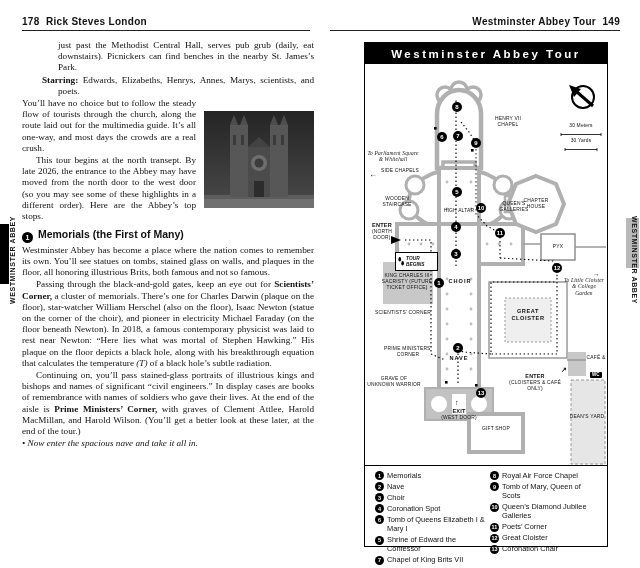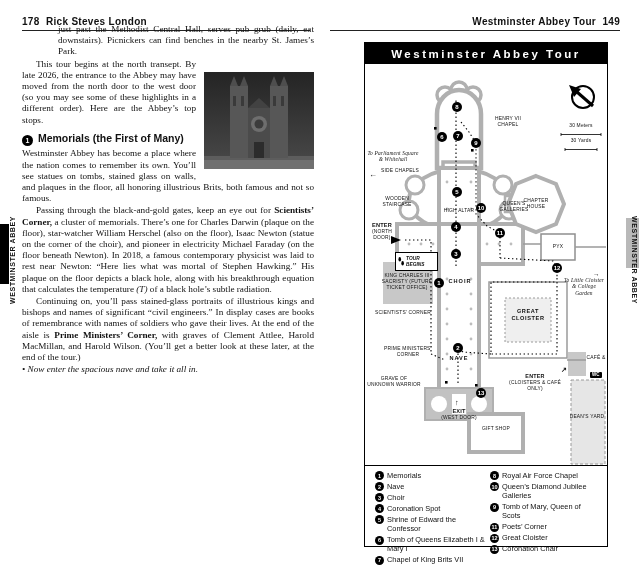--- a/index.html
+++ b/index.html
@@ -5,21 +5,21 @@
   html,body{margin:0;padding:0;background:#e8e8e8;}
   #spread{position:relative;width:640px;height:568px;background:#ffffff;overflow:hidden;
           font-family:"Liberation Serif",serif;color:#111;}
   [data-interactable]{-webkit-user-select:none;}
 
   
   .hdr{position:absolute;top:16px;font:bold 10px "Liberation Sans",sans-serif;letter-spacing:0.3px;}
   .rule{position:absolute;top:30px;height:0;border-top:1.2px solid #222;}
 
   
-  #left-col{position:absolute;left:22px;top:24px;width:292px;font-size:9.2px;line-height:11.2px;text-align:justify;}
+  #left-col{position:absolute;left:22px;top:40px;width:292px;font-size:9.2px;line-height:11.2px;text-align:justify;}
   p{margin:0 0 1px 0;}
   .listing{margin-left:36px;}
   .starring{margin-left:36px;text-indent:-16px;}
   .ind{text-indent:14px;}
   .bullet{font-style:italic;}
   h2{margin:7px 0 4px 0;text-align:center;font:bold 13px "Liberation Sans",sans-serif;}
   h3{margin:6px 0 2px 0;font:bold 10.5px "Liberation Sans",sans-serif;text-align:left;text-indent:0;}
   .numcirc{display:inline-flex;width:11px;height:11px;border-radius:50%;background:#000;color:#fff;
            align-items:center;justify-content:center;font:bold 7px "Liberation Sans",sans-serif;
            vertical-align:-1.5px;margin-right:2px;}
@@ -66,20 +66,21 @@
 
   <div class="hdr" style="left:22px;" data-interactable="false">178</div>
   <div class="hdr" style="left:46px;" data-interactable="false">Rick Steves London</div>
   <div class="rule" style="left:22px;width:288px;" data-interactable="false"></div>
 
   <div id="tab-left-bar" data-interactable="false"></div>
   <div class="vtext" style="left:-45px;top:254px;transform:rotate(-90deg);" data-interactable="false">WESTMINSTER ABBEY</div>
 
   <div id="left-col" data-interactable="false">
     <p class="listing" data-interactable="false">just past the Methodist Central Hall, serves pub grub (daily, eat downstairs). Picnickers can find benches in the nearby St. James’s Park.</p>
+    <p class="starring" data-interactable="false"><b data-interactable="false">Starring:</b><span data-interactable="false"> Edwards, Elizabeths, Henrys, Annes, Marys, scientists, and poets.</span></p>
 
 
     <div class="photo" data-interactable="false">
       <svg width="110" height="97" viewBox="0 0 110 97" data-interactable="false">
         <defs>
           <linearGradient id="sky" x1="0" y1="0" x2="0" y2="1">
             <stop offset="0" stop-color="#242424"></stop>
               <stop offset="1" stop-color="#4a4a4a"></stop>
           </linearGradient>
         </defs>
@@ -97,20 +98,21 @@
         <polygon points="44,36 55,26 66,36" fill="#424242"></polygon>
         <rect x="50" y="70" width="10" height="16" fill="#2c2c2c"></rect>
         <rect x="29" y="24" width="3" height="10" fill="#3a3a3a"></rect>
           <rect x="37" y="24" width="3" height="10" fill="#3a3a3a"></rect>
         <rect x="69" y="24" width="3" height="10" fill="#3a3a3a"></rect>
           <rect x="77" y="24" width="3" height="10" fill="#3a3a3a"></rect>
         <rect x="0" y="88" width="110" height="9" fill="#707070"></rect>
       </svg>
     </div>
 
+    <p data-interactable="false">You’ll have no choice but to follow the steady flow of tourists through the church, along the route laid out for the multimedia guide. It’s all one-way, and most days the crowds are a real crush.</p>
     <p class="ind" data-interactable="false">This tour begins at the north transept. By late 2026, the entrance to the Abbey may have moved from the north door to the west door (so you may see some of these highlights in a different order). Here are the Abbey’s top stops.</p>
 
     <h3 data-interactable="false"><span class="numcirc" data-interactable="false">1</span><span data-interactable="false"> Memorials (the First of Many)</span></h3>
 
     <p data-interactable="false">Westminster Abbey has become a place where the nation comes to remember its own. You’ll see statues on tombs, stained glass on walls, and plaques in the floor, all honoring illustrious Brits, both famous and not so famous.</p>
     <p class="ind" data-interactable="false"><span data-interactable="false">Passing through the black-and-gold gates, keep an eye out for </span><b data-interactable="false">Scientists’ Corner,</b><span data-interactable="false"> a cluster of memorials. There’s one for Charles Darwin (plaque on the floor), star-watcher William Herschel (also on the floor), Isaac Newton (statue on the corner of the choir), and pioneer in electricity Michael Faraday (on the floor beneath Newton). In 2018, a famous contemporary physicist was laid to rest near Newton: “Here lies what was mortal of Stephen Hawking.” His plaque on the floor depicts a black hole, along with his breakthrough equation that calculates the temperature </span><i data-interactable="false">(T)</i><span data-interactable="false"> of a black hole’s subtle radiation.</span></p>
     <p class="ind" data-interactable="false"><span data-interactable="false">Continuing on, you’ll pass stained-glass portraits of illustrious kings and bishops and names of significant “civil engineers.” In display cases are books of remembrance with names of soldiers who gave their lives. At the end of the aisle is </span><b data-interactable="false">Prime Ministers’ Corner,</b><span data-interactable="false"> with graves of Clement Attlee, Harold MacMillan, and Harold Wilson. (You’ll get a better look at these later, at the end of the tour.)</span></p>
     <p class="bullet" data-interactable="false">• Now enter the spacious nave and take it all in.</p>
   </div>
 
@@ -293,44 +295,44 @@
           </div>
         <div class="litem" data-interactable="false">
             <span class="lnum" data-interactable="false">3</span>
             <div data-interactable="false">Choir</div>
           </div>
         <div class="litem" data-interactable="false">
             <span class="lnum" data-interactable="false">4</span>
             <div data-interactable="false">Coronation Spot</div>
           </div>
         <div class="litem" data-interactable="false">
+            <span class="lnum" data-interactable="false">6</span>
+            <div data-interactable="false">Tomb of Queens Elizabeth I &amp; Mary I</div>
+          </div>
+        <div class="litem" data-interactable="false">
             <span class="lnum" data-interactable="false">5</span>
             <div data-interactable="false">Shrine of Edward the Confessor</div>
           </div>
         <div class="litem" data-interactable="false">
-            <span class="lnum" data-interactable="false">6</span>
-            <div data-interactable="false">Tomb of Queens Elizabeth I &amp; Mary I</div>
-          </div>
-        <div class="litem" data-interactable="false">
             <span class="lnum" data-interactable="false">7</span>
             <div data-interactable="false">Chapel of King Brits VII</div>
           </div>
       </div>
       <div class="lcol" data-interactable="false">
         <div class="litem" data-interactable="false">
             <span class="lnum" data-interactable="false">8</span>
             <div data-interactable="false">Royal Air Force Chapel</div>
           </div>
         <div class="litem" data-interactable="false">
+            <span class="lnum" data-interactable="false">9</span>
+            <div data-interactable="false">Tomb of Mary, Queen of Scots</div>
+          </div>
+        <div class="litem" data-interactable="false">
             <span class="lnum" data-interactable="false">10</span>
             <div data-interactable="false">Queen’s Diamond Jubilee Galleries</div>
-          </div>
-        <div class="litem" data-interactable="false">
-            <span class="lnum" data-interactable="false">9</span>
-            <div data-interactable="false">Tomb of Mary, Queen of Scots</div>
           </div>
         <div class="litem" data-interactable="false">
             <span class="lnum" data-interactable="false">11</span>
             <div data-interactable="false">Poets’ Corner</div>
           </div>
         <div class="litem" data-interactable="false">
             <span class="lnum" data-interactable="false">12</span>
             <div data-interactable="false">Great Cloister</div>
           </div>
         <div class="litem" data-interactable="false">

